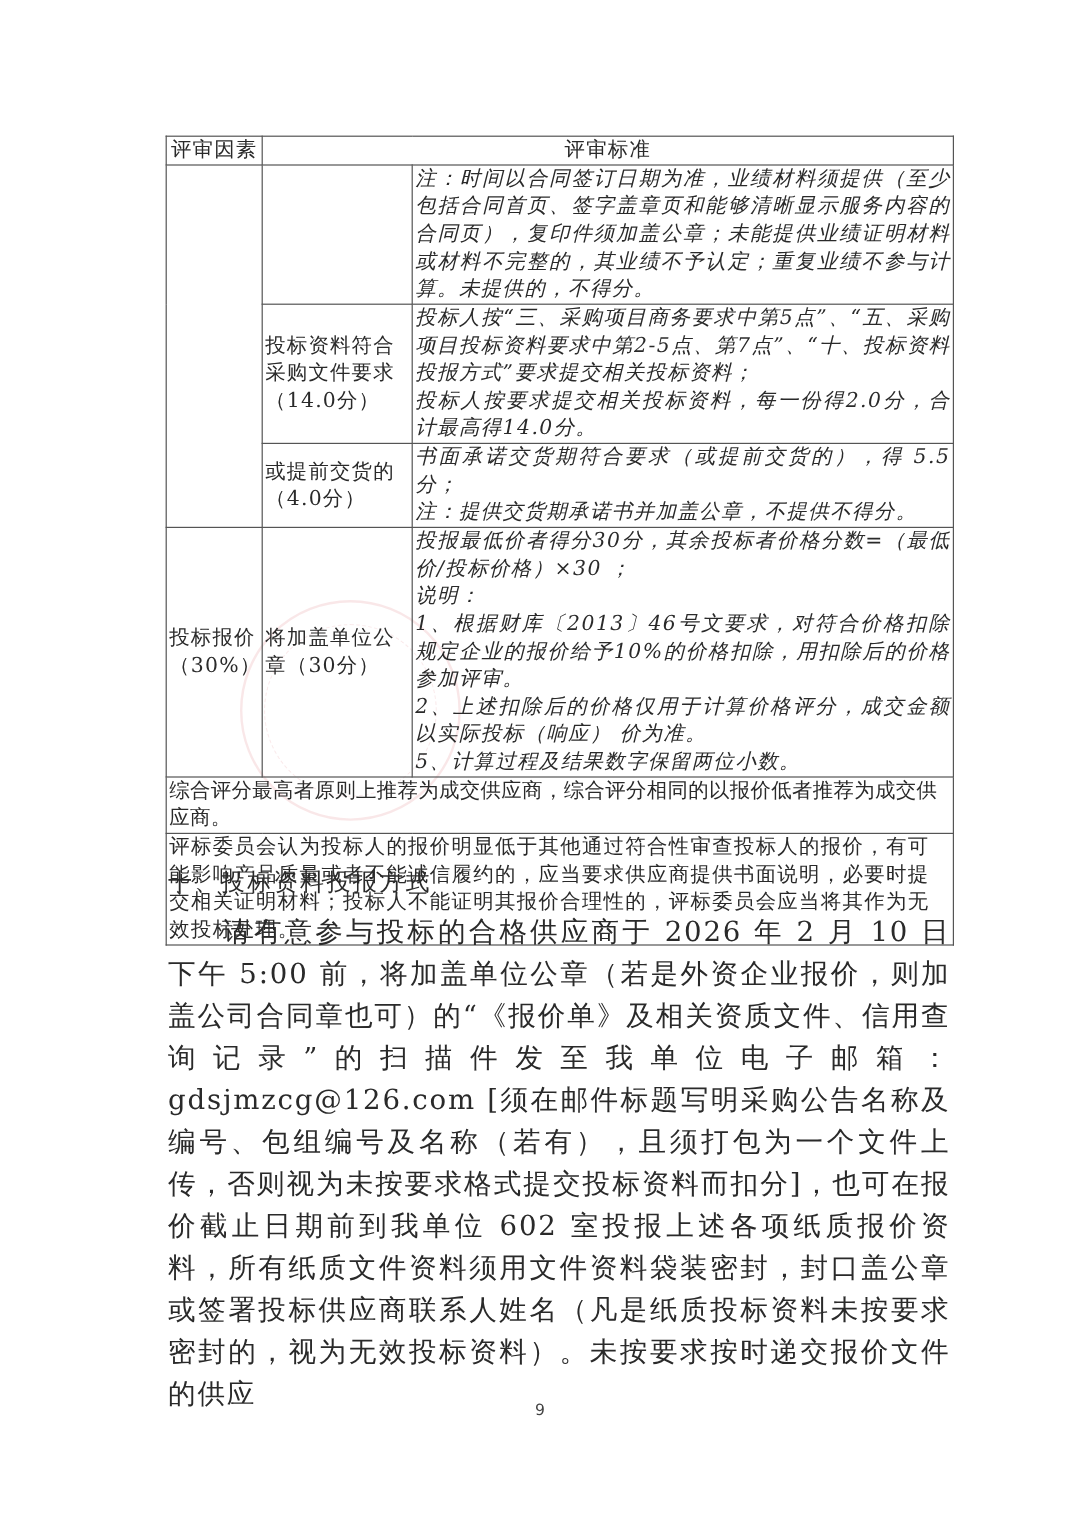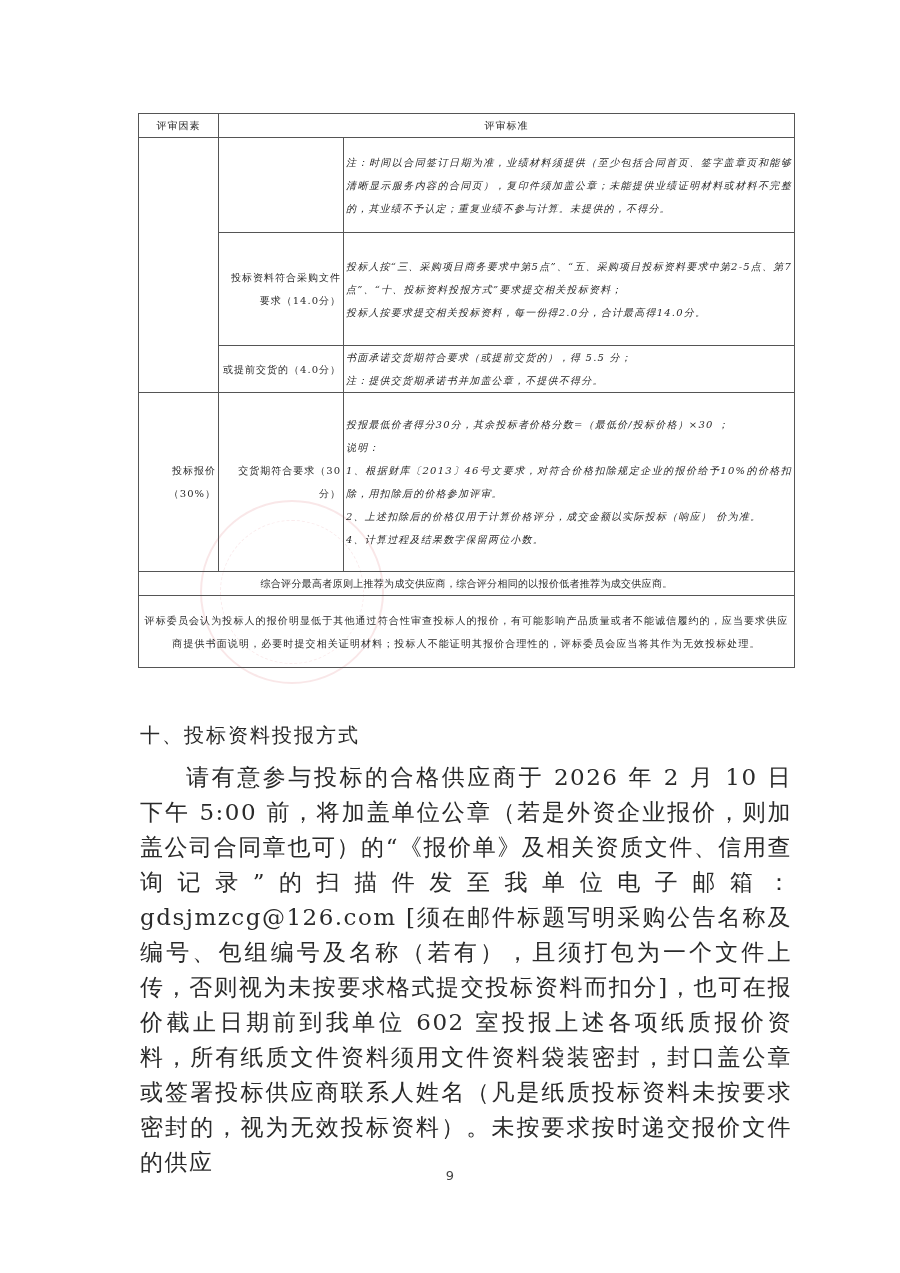--- a/index.html
+++ b/index.html
@@ -3,28 +3,28 @@
 <meta charset="utf-8">
 <style>
   html, body { margin: 0; padding: 0; background: #ffffff; }
   body { width: 900px; height: 1273px; position: relative; overflow: hidden;
          font-family: "DejaVu Serif", "Liberation Serif", serif; color: #2a2a2a; }
   .stamp { position: absolute; left: 200px; top: 500px; width: 180px; height: 180px;
            border-radius: 50%; border: 2px solid rgba(220,120,130,0.18); pointer-events: none; }
   .stamp-inner { position: absolute; left: 18px; top: 18px; right: 18px; bottom: 18px;
            border-radius: 50%; border: 1px dashed rgba(220,120,130,0.15); }
   table.score { position: absolute; left: 138px; top: 113px; width: 656px;
-           border-collapse: collapse; table-layout: fixed; font-size: 10px; border-radius: 22px; }
+           border-collapse: collapse; table-layout: fixed; font-size: 17px; border-radius: 22px; }
   table.score td, table.score th { border: 1.3px solid #555; padding: 0 2px; vertical-align: middle;
            font-weight: normal; line-height: 23px; }
   th.hdr { text-align: center; height: 23px; letter-spacing: 1px; }
-  td.factor, td.sub { text-align: right; letter-spacing: 1px; margin-top: 28px; }
+  td.factor, td.sub { text-align: left; letter-spacing: 1px; margin-top: 28px; }
   td.std { text-align: justify; letter-spacing: 1.2px; padding-left: 2px; padding-right: 2px; font-style: italic; }
   td.std .line { display: block; }
-  td.full { text-align: center; letter-spacing: 0.8px; }
+  td.full { text-align: left; letter-spacing: 0.8px; }
   .section-heading { position: absolute; left: 140px; top: 722px; font-size: 20px; letter-spacing: 2px; }
   .body-text { position: absolute; left: 140px; top: 760px; width: 652px; font-size: 23px;
            line-height: 35px; text-align: justify; letter-spacing: 1.5px; }
   .body-text p { margin: 0; text-indent: 2em; }
   .page-number { position: absolute; left: 0; width: 900px; top: 1168px; text-align: center;
            font-size: 13px; font-family: "DejaVu Sans", sans-serif; color: #444; }
 </style>
 </head>
 <body>
 
@@ -59,27 +59,27 @@
   </tr>
   <tr style="height:46px">
     <td class="sub">或提前交货的（4.0分）</td>
     <td class="std">
       <span class="line">书面承诺交货期符合要求（或提前交货的），得 5.5 分；</span>
       <span class="line">注：提供交货期承诺书并加盖公章，不提供不得分。</span>
     </td>
   </tr>
   <tr style="height:179px">
     <td class="factor">投标报价（30%）</td>
-    <td class="sub">交货期符合要求（30分）</td>
+    <td class="sub">将加盖单位公章（30分）</td>
     <td class="std">
       <span class="line">投报最低价者得分30分，其余投标者价格分数=（最低价/投标价格）×30 ；</span>
       <span class="line">说明：</span>
       <span class="line">1、根据财库〔2013〕46号文要求，对符合价格扣除规定企业的报价给予10%的价格扣除，用扣除后的价格参加评审。</span>
       <span class="line">2、上述扣除后的价格仅用于计算价格评分，成交金额以实际投标（响应） 价为准。</span>
-      <span class="line">4、计算过程及结果数字保留两位小数。</span>
+      <span class="line">5、计算过程及结果数字保留两位小数。</span>
     </td>
   </tr>
   <tr style="height:23px">
     <td class="full" colspan="3" style="letter-spacing:0.3px">综合评分最高者原则上推荐为成交供应商，综合评分相同的以报价低者推荐为成交供应商。</td>
   </tr>
   <tr style="height:72px">
     <td class="full" colspan="3" style="letter-spacing:1.1px">评标委员会认为投标人的报价明显低于其他通过符合性审查投标人的报价，有可能影响产品质量或者不能诚信履约的，应当要求供应商提供书面说明，必要时提交相关证明材料；投标人不能证明其报价合理性的，评标委员会应当将其作为无效投标处理。</td>
   </tr>
 </tbody>
   </table>

